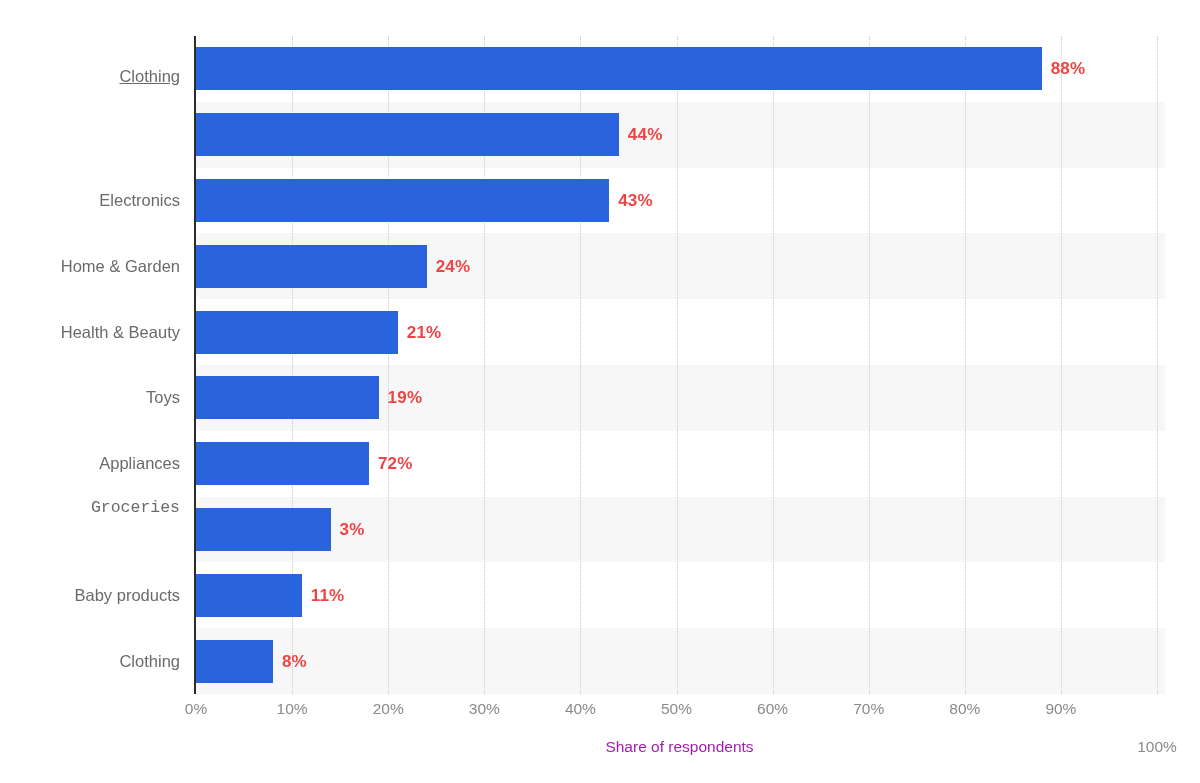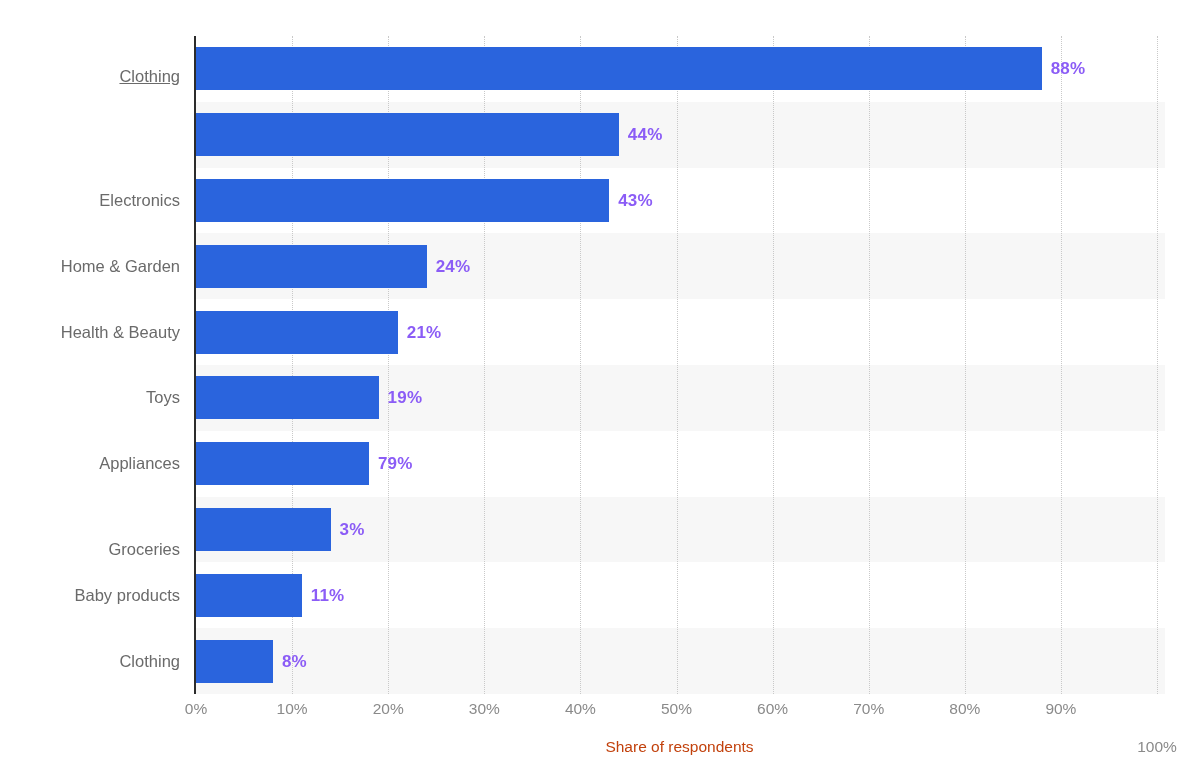--- a/index.html
+++ b/index.html
@@ -68,21 +68,21 @@
     background: #2a64dd;
   }
 
   
   .bar-value {
     position: absolute;
     height: 43px;
     line-height: 43px;
     font-size: 17px;
     font-weight: bold;
-    color: #8b5cf6;
+    color: #ef4444;
     white-space: nowrap;
     letter-spacing: 0.2px;
   }
 
   
   .cat-label {
     position: absolute;
     right: 0;
     width: 172px;
     text-align: right;
@@ -120,21 +120,21 @@
   }
 
   
   #x-axis-title {
     position: absolute;
     top: 738px;
     left: 194px;
     width: 971px;
     text-align: center;
     font-size: 15.5px;
-    color: #c2410c;
+    color: #a21caf;
     white-space: nowrap;
   }
 </style>
 </head>
 <body>
 
 <div id="chart-root">
 
   <div id="plot-area">
     <div id="bands">
@@ -168,40 +168,40 @@
         <div class="bar-value" style="left: 433.84px; top: 77.2px;">44%</div>
         <div class="bar" style="left: 2px; top: 143px; width: 413.23px; background: rgb(42, 100, 221);"></div>
         <div class="bar-value" style="left: 424.23px; top: 143px;">43%</div>
         <div class="bar" style="left: 2px; top: 208.8px; width: 230.64px; background: rgb(42, 100, 221);"></div>
         <div class="bar-value" style="left: 241.64px; top: 208.8px;">24%</div>
         <div class="bar" style="left: 2px; top: 274.6px; width: 201.81px; background: rgb(42, 100, 221);"></div>
         <div class="bar-value" style="left: 212.81px; top: 274.6px;">21%</div>
         <div class="bar" style="left: 2px; top: 340.4px; width: 182.59px; background: rgb(42, 100, 221);"></div>
         <div class="bar-value" style="left: 193.59px; top: 340.4px;">19%</div>
         <div class="bar" style="left: 2px; top: 406.2px; width: 172.98px; background: rgb(42, 100, 221);"></div>
-        <div class="bar-value" style="left: 183.98px; top: 406.2px;">79%</div>
+        <div class="bar-value" style="left: 183.98px; top: 406.2px;">72%</div>
         <div class="bar" style="left: 2px; top: 472px; width: 134.54px; background: rgb(42, 100, 221);"></div>
         <div class="bar-value" style="left: 145.54px; top: 472px;">3%</div>
         <div class="bar" style="left: 2px; top: 537.8px; width: 105.71px; background: rgb(42, 100, 221);"></div>
         <div class="bar-value" style="left: 116.71px; top: 537.8px;">11%</div>
         <div class="bar" style="left: 2px; top: 603.6px; width: 76.88px; background: rgb(42, 100, 221);"></div>
         <div class="bar-value" style="left: 87.88px; top: 603.6px;">8%</div>
       </div>
   </div>
 
   <div id="y-axis-line"></div>
 
   <div id="y-labels">
       <div class="cat-label" style="top: 19px; text-decoration: underline;">Clothing</div>
       <div class="cat-label" style="top: 143px;">Electronics</div>
       <div class="cat-label" style="top: 208.8px;">Home &amp; Garden</div>
       <div class="cat-label" style="top: 274.6px;">Health &amp; Beauty</div>
       <div class="cat-label" style="top: 340.4px;">Toys</div>
       <div class="cat-label" style="top: 406.2px;">Appliances</div>
-      <div class="cat-label" style="top: 492px;">Groceries</div>
+      <div class="cat-label" style="top: 450px; font-family: Liberation Mono, monospace;">Groceries</div>
       <div class="cat-label" style="top: 537.8px;">Baby products</div>
       <div class="cat-label" style="top: 603.6px;">Clothing</div>
     </div>
 
   <div id="x-ticks">
       <div class="x-tick" style="left: 196px;">0%</div>
       <div class="x-tick" style="left: 292.1px;">10%</div>
       <div class="x-tick" style="left: 388.2px;">20%</div>
       <div class="x-tick" style="left: 484.3px;">30%</div>
       <div class="x-tick" style="left: 580.4px;">40%</div>

